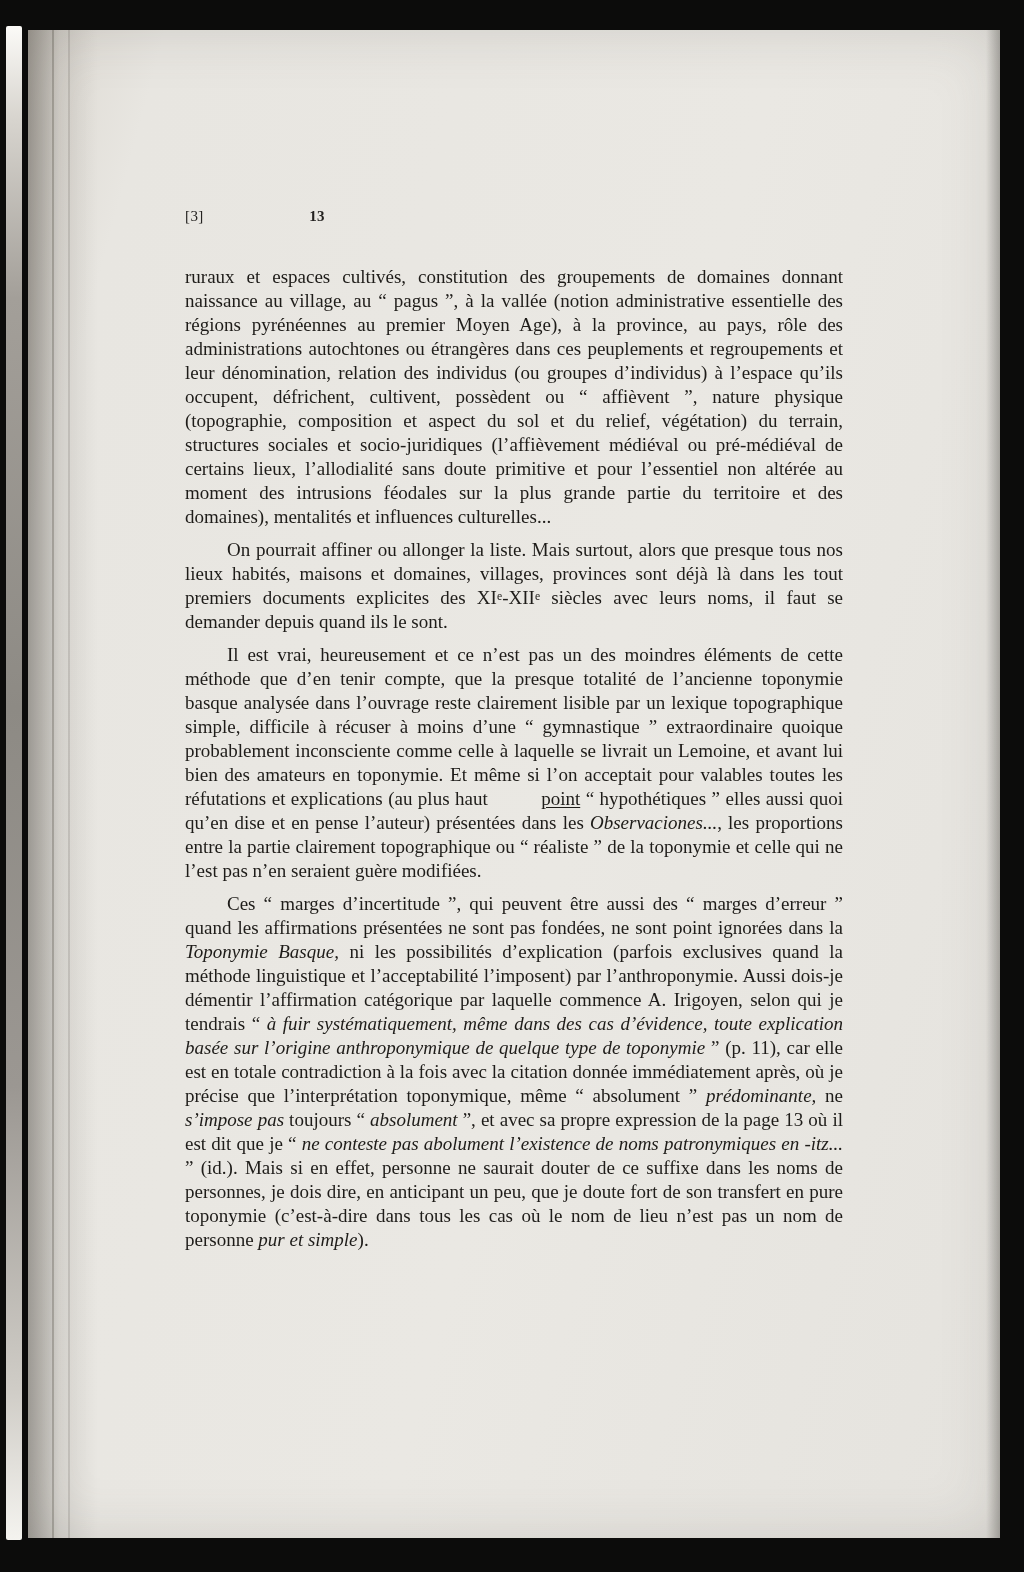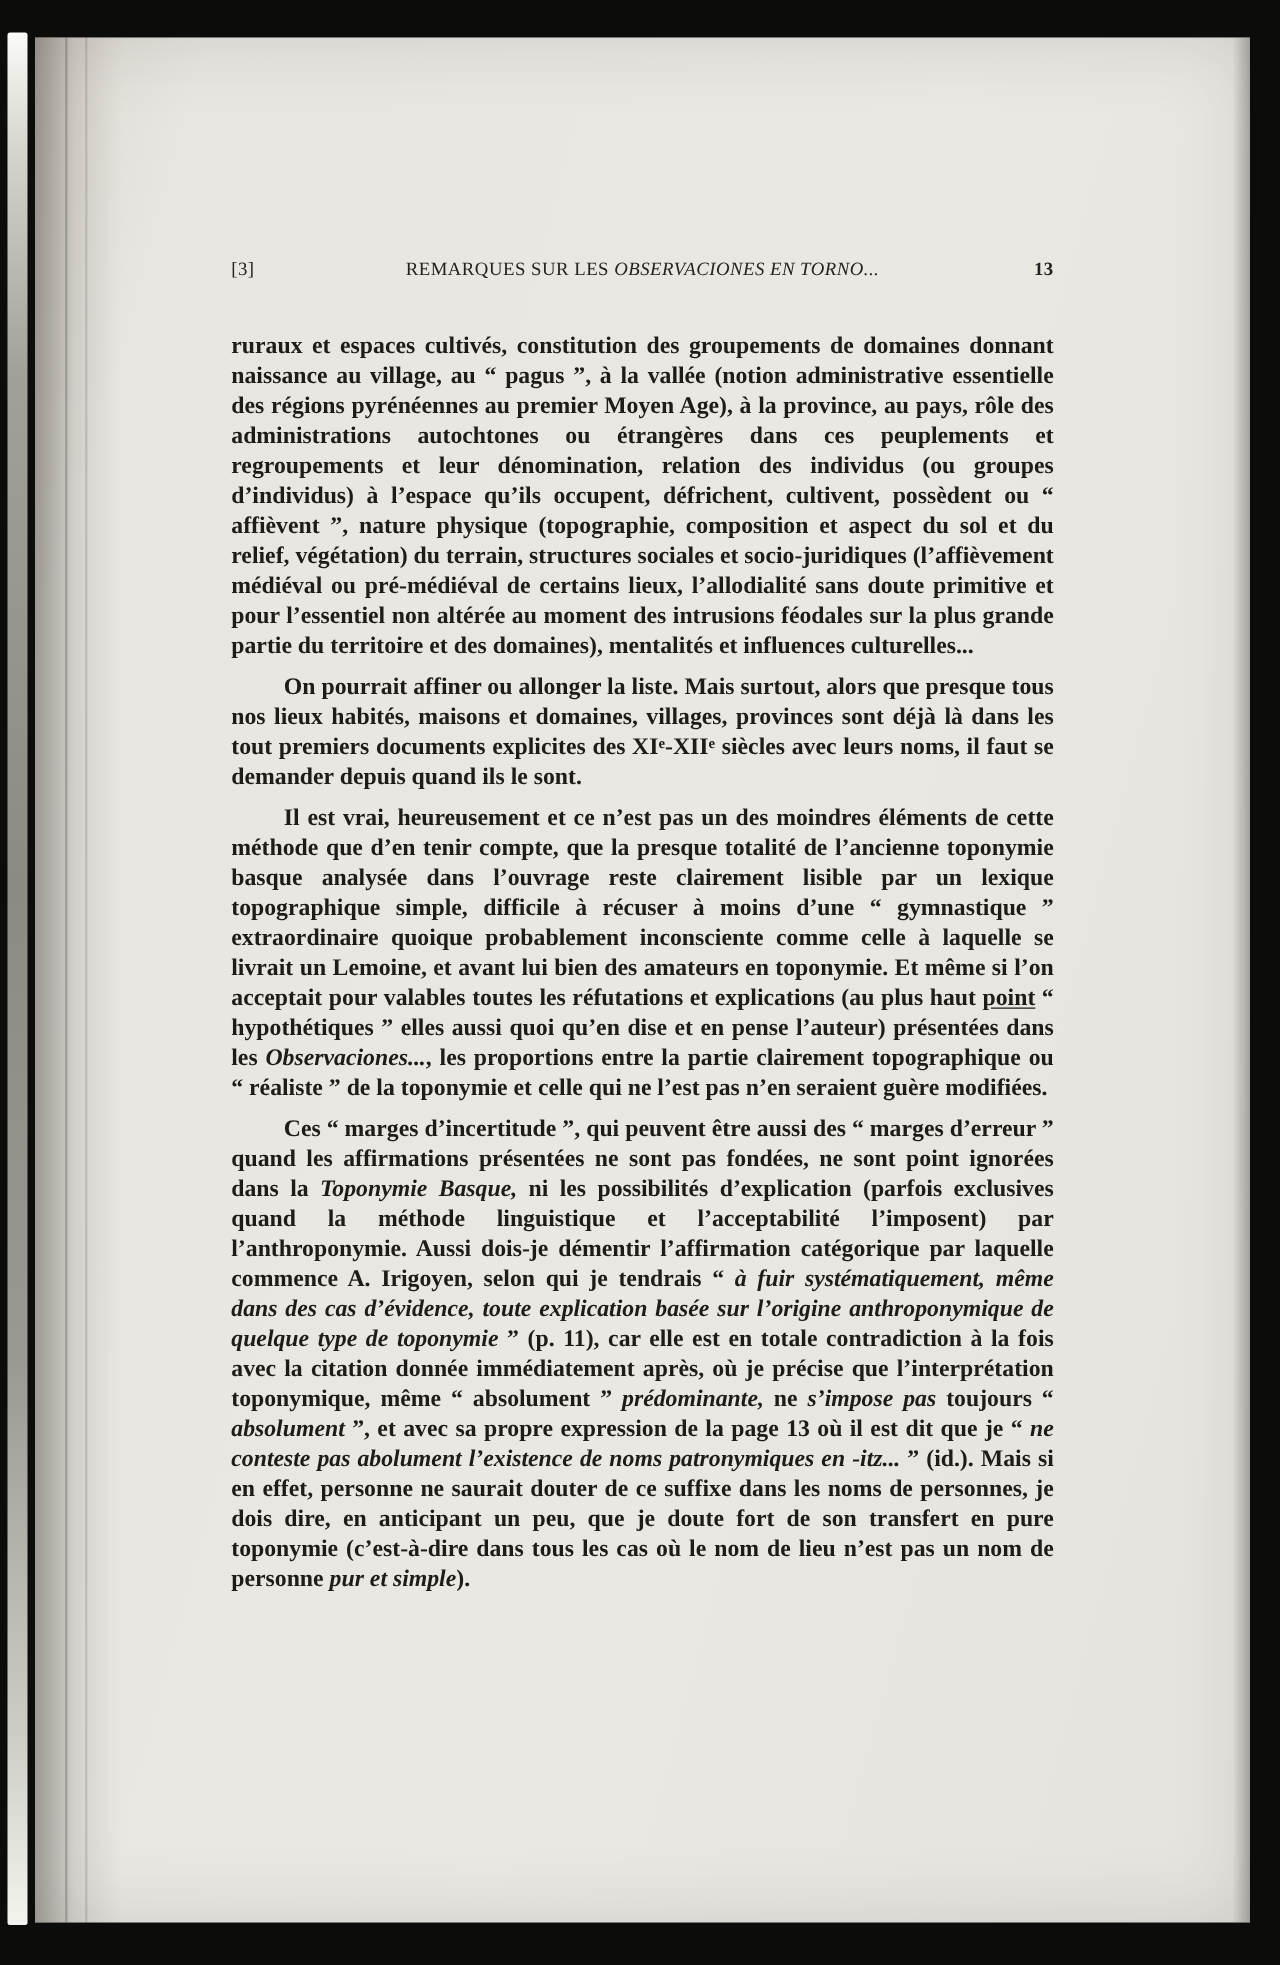--- a/index.html
+++ b/index.html
@@ -63,40 +63,39 @@
     align-items: baseline;
     font-size: 15px;
     letter-spacing: 0.4px;
     margin-bottom: 40px;
     color: #242220;
   }
   .header .bracket { width: 70px; }
   .header .title { flex: 1; text-align: center; white-space: nowrap; }
   .header .pagenum { width: 70px; text-align: right; font-weight: bold; }
   .body { font-size: 19px; line-height: 24px; text-align: justify; hyphens: auto; -webkit-hyphens: auto; }
-  .body p.para { margin-bottom: 9px; font-weight: bold; }
+  .body p.para { margin-bottom: 9px; }
   .body p.para.indent { text-indent: 42px; }
   .body i { font-style: italic; }
-  .body u { text-decoration: underline; text-underline-offset: 2px; }
+  .body u { text-decoration: underline; text-underline-offset: 2px; margin-left: 48px; }
   .body sup { font-size: 0.62em; line-height: 0; vertical-align: 0.38em; }
 </style>
 </head>
 <body>
 
 <div class="canvas">
   <div class="edge-strip"></div>
   <div class="page">
     <div class="spine-shadow"></div>
     <div class="spine-line l1"></div>
     <div class="spine-line l2"></div>
     <div class="right-shade"></div>
     <div class="content">
       <div class="header">
         <span class="bracket">[3]</span>
-        <span class="title"><span>REMARQUES SUR LES </span><i>OBSERVACIONES EN TORNO...</i></span>
         <span class="pagenum">13</span>
       </div>
       <div class="body" id="body-text">
           <p class="para"><span>ruraux et espaces cultivés, constitution des groupements de domaines donnant naissance au village, au “ pagus ”, à la vallée  (notion administrative essentielle des régions pyrénéennes au premier Moyen Age), à la province, au pays, rôle des administrations autochtones ou étrangères dans ces peuplements et regroupements et leur dénomination, relation des individus (ou groupes d’individus) à l’espace qu’ils occupent, défrichent, cultivent, possèdent ou “ affièvent ”, nature physique (topographie, composition et aspect du sol et du relief, végétation) du terrain, structures sociales et socio-juridiques (l’affièvement médiéval ou pré-médiéval de certains lieux, l’allodialité sans doute primitive et pour l’essentiel non altérée au moment des intrusions féodales sur la plus grande partie du territoire et des domaines), mentalités et influences culturelles...</span></p>
           <p class="para indent"><span>On pourrait affiner ou allonger la liste. Mais surtout, alors que presque tous nos lieux habités, maisons et domaines, villages, provinces sont déjà là dans les tout premiers documents explicites des XI</span><sup>e</sup><span>-XII</span><sup>e</sup><span> siècles avec leurs noms, il faut se demander depuis quand ils le sont.</span></p>
           <p class="para indent"><span>Il est vrai, heureusement et ce n’est pas un des moindres éléments de cette méthode que d’en tenir compte, que la presque totalité de l’ancienne toponymie basque analysée dans l’ouvrage reste clairement lisible par un lexique topographique simple, difficile à récuser à moins d’une “ gymnastique ” extraordinaire quoique probablement inconsciente comme celle à laquelle se livrait un Lemoine, et avant lui bien des amateurs en toponymie. Et même si l’on acceptait pour valables toutes les réfutations et explications (au plus haut </span><u>point</u><span> “ hypothétiques ” elles aussi quoi qu’en dise et en pense l’auteur) présentées dans les </span><i>Observaciones...</i><span>, les proportions entre la partie clairement topographique ou “ réaliste ” de la toponymie et celle qui ne l’est pas n’en seraient guère modifiées.</span></p>
           <p class="para indent"><span>Ces “ marges d’incertitude ”, qui peuvent être aussi des “ marges d’erreur ” quand les affirmations présentées ne sont pas fondées, ne sont point ignorées dans la </span><i>Toponymie Basque,</i><span> ni les possibilités d’explication (parfois exclusives quand la méthode linguistique et l’acceptabilité l’imposent) par l’anthroponymie. Aussi dois-je démentir l’affirmation catégorique par laquelle commence A. Irigoyen, selon qui je tendrais “ </span><i>à fuir systématiquement, même dans des cas d’évidence, toute explication basée sur l’origine anthroponymique de quelque type de toponymie </i><span>” (p. 11), car elle est en totale contradiction à la fois avec la citation donnée immédiatement après, où je précise que l’interprétation toponymique, même “ absolument ” </span><i>prédominante,</i><span> ne </span><i>s’impose pas</i><span> toujours “ </span><i>absolument</i><span> ”, et avec sa propre expression de la page 13 où il est dit que je “ </span><i>ne conteste pas abolument l’existence de noms patronymiques en -itz... </i><span>” (id.). Mais si en effet, personne ne saurait douter de ce suffixe dans les noms de personnes, je dois dire, en anticipant un peu, que je doute fort de son transfert en pure toponymie (c’est-à-dire dans tous les cas où le nom de lieu n’est pas un nom de personne </span><i>pur et simple</i><span>).</span></p>
         </div>
     </div>
   </div>

